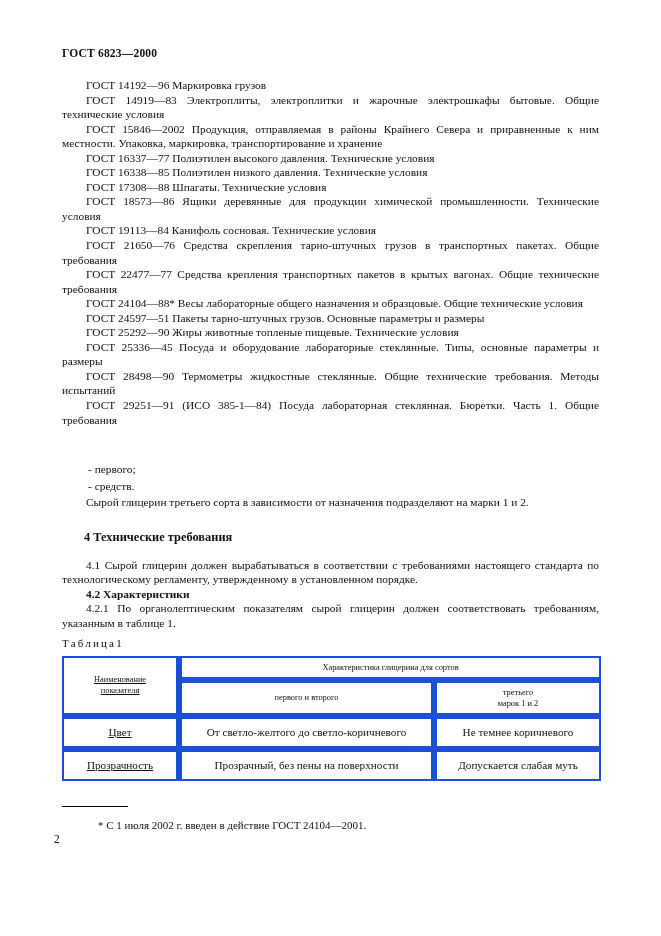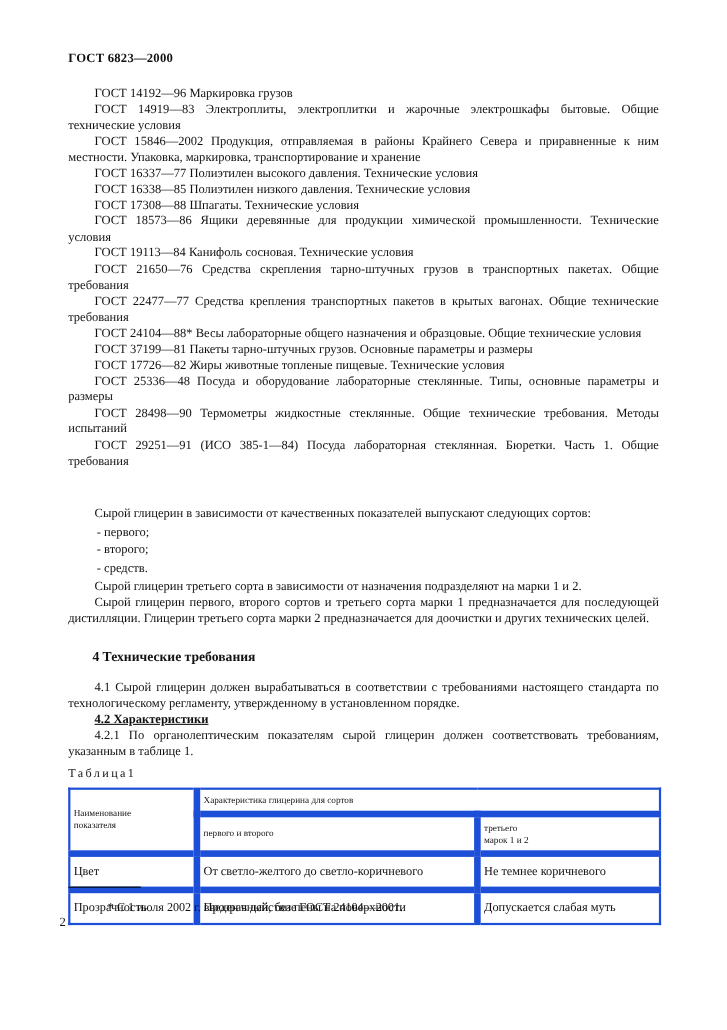--- a/index.html
+++ b/index.html
@@ -57,21 +57,20 @@
     font-weight: bold;
     line-height: 15px;
     text-indent: 22px;
   }
   .gap-before-sect { height: 20px; }
   .gap-after-sect { height: 13px; }
   .gap-xs { height: 5px; }
   .sub-bold {
     font-weight: bold;
     font-size: 11.4px;
-    text-decoration: underline;
   }
   p.sub {
     margin: 0;
     font-size: 11.4px;
     line-height: 14.55px;
     text-indent: 24px;
   }
   .tbl-caption {
     margin: 0;
     font-size: 11px;
@@ -81,36 +80,37 @@
   .tbl-caption .num { letter-spacing: 0; }
   table.t1 {
     border-collapse: collapse;
     width: 537px;
     margin-top: 5px;
     table-layout: fixed;
   }
   table.t1 td {
     border: 6px solid #1d4ed8;
     padding: 0;
+    text-align: center;
     vertical-align: middle;
   }
   table.t1 .hdr {
     font-size: 8.4px;
     line-height: 11px;
     padding: 4px 3px;
   }
   table.t1 .body-cell {
     font-size: 11.2px;
     line-height: 13px;
     padding: 7px 3px;
   }
   table.t1 .outer-top { border-top-width: 2px; }
   table.t1 .outer-bottom { border-bottom-width: 2px; }
   table.t1 .thick-bottom { border-bottom-width: 2px; }
-  table.t1 .outer-left { border-left-width: 2px; }
+  table.t1 .outer-left { border-left-width: 2px; text-decoration: underline; }
   table.t1 .outer-right { border-right-width: 2px; }
   .footnote-wrap {
     position: absolute;
     left: 62px;
     top: 806px;
     width: 537px;
   }
   .footnote-rule {
     width: 66px;
     height: 0;
@@ -144,36 +144,33 @@
       <p class="para">ГОСТ 14919—83  Электроплиты, электроплитки и жарочные электрошкафы бытовые. Общие технические условия</p>
       <p class="para">ГОСТ 15846—2002  Продукция, отправляемая в районы Крайнего Севера и приравненные к ним местности. Упаковка, маркировка, транспортирование и хранение</p>
       <p class="para">ГОСТ 16337—77  Полиэтилен высокого давления. Технические условия</p>
       <p class="para">ГОСТ 16338—85  Полиэтилен низкого давления. Технические условия</p>
       <p class="para">ГОСТ 17308—88  Шпагаты. Технические условия</p>
       <p class="para">ГОСТ 18573—86  Ящики деревянные для продукции химической промышленности. Технические условия</p>
       <p class="para">ГОСТ 19113—84  Канифоль сосновая. Технические условия</p>
       <p class="para">ГОСТ 21650—76  Средства скрепления тарно-штучных грузов в транспортных пакетах. Общие требования</p>
       <p class="para">ГОСТ 22477—77  Средства крепления транспортных пакетов в крытых вагонах. Общие технические требования</p>
       <p class="para">ГОСТ 24104—88*  Весы лабораторные общего назначения и образцовые. Общие технические условия</p>
-      <p class="para">ГОСТ 37199—81  Пакеты тарно-штучных грузов. Основные параметры и размеры</p>
-      <p class="para">ГОСТ 17726—82  Жиры животные топленые пищевые. Технические условия</p>
-      <p class="para">ГОСТ 25336—48  Посуда и оборудование лабораторные стеклянные. Типы, основные параметры и размеры</p>
+      <p class="para">ГОСТ 24597—51  Пакеты тарно-штучных грузов. Основные параметры и размеры</p>
+      <p class="para">ГОСТ 25292—90  Жиры животные топленые пищевые. Технические условия</p>
+      <p class="para">ГОСТ 25336—45  Посуда и оборудование лабораторные стеклянные. Типы, основные параметры и размеры</p>
       <p class="para">ГОСТ 28498—90  Термометры жидкостные стеклянные. Общие технические требования. Методы испытаний</p>
       <p class="para">ГОСТ 29251—91 (ИСО 385-1—84)  Посуда лабораторная стеклянная. Бюретки. Часть 1. Общие требования</p>
     </div>
 
     <div class="gap-before-sect"></div>
     <div class="gap-after-sect"></div>
 
-    <p class="para">Сырой глицерин в зависимости от качественных показателей выпускают следующих сортов:</p>
     <p class="dash">-  первого;</p>
-    <p class="dash">-  второго;</p>
     <p class="dash">-  средств.</p>
     <p class="para">Сырой глицерин третьего сорта в зависимости от назначения подразделяют на марки 1 и 2.</p>
-    <p class="para">Сырой глицерин первого, второго сортов и третьего сорта марки 1 предназначается для последующей дистилляции. Глицерин третьего сорта марки 2 предназначается для доочистки и других технических целей.</p>
 
     <div class="gap-before-sect"></div>
     <h2 class="sect">4  Технические требования</h2>
     <div class="gap-after-sect"></div>
 
     <p class="para">4.1  Сырой глицерин должен вырабатываться в соответствии с требованиями настоящего стандарта по технологическому регламенту, утвержденному в установленном порядке.</p>
     <p class="sub sub-bold">4.2  Характеристики</p>
     <p class="para">4.2.1  По органолептическим показателям сырой глицерин должен соответствовать требованиям, указанным в таблице 1.</p>
 
     <div class="gap-xs"></div>

